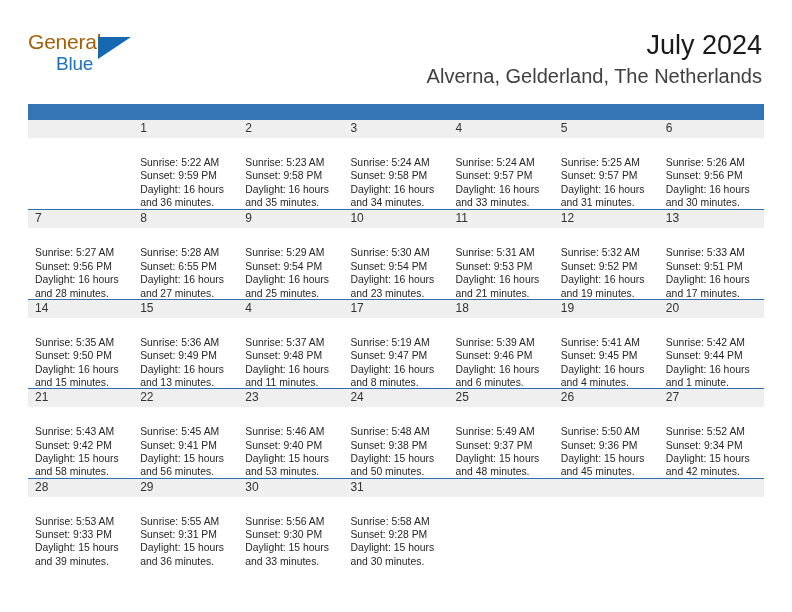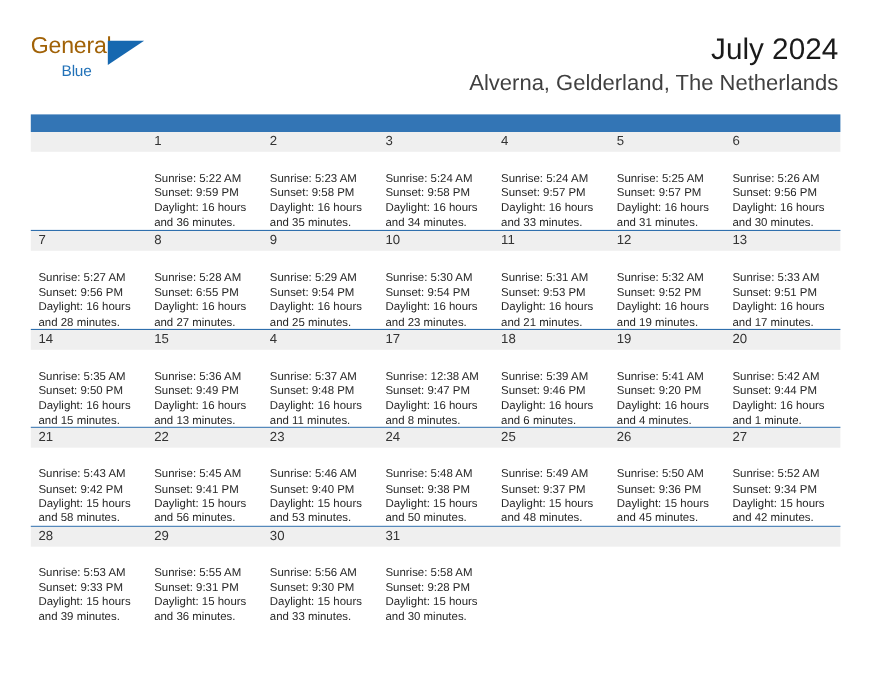--- a/index.html
+++ b/index.html
@@ -41,21 +41,21 @@
     top: 0;
     font-size: 21px;
     color: #a16207;
     letter-spacing: -0.2px;
     line-height: 24px;
   }
   .brand-blue {
     position: absolute;
     left: 28px;
     top: 22px;
-    font-size: 14px;
+    font-size: 19px;
     color: #2272b8;
     letter-spacing: -0.2px;
     line-height: 24px;
   }
   .brand-tri {
     position: absolute;
     left: 70px;
     top: 7px;
     width: 0;
     height: 0;
@@ -340,40 +340,40 @@
               <div class="detail">
                 <div>Sunrise: 5:37 AM</div>
                 <div>Sunset: 9:48 PM</div>
                 <div>Daylight: 16 hours</div>
                 <div>and 11 minutes.</div>
               </div>
             </div>
             <div class="cell">
               <div class="daynum">17</div>
               <div class="detail">
-                <div>Sunrise: 12:38 AM</div>
+                <div>Sunrise: 5:19 AM</div>
                 <div>Sunset: 9:47 PM</div>
                 <div>Daylight: 16 hours</div>
                 <div>and 8 minutes.</div>
               </div>
             </div>
             <div class="cell">
               <div class="daynum">18</div>
               <div class="detail">
                 <div>Sunrise: 5:39 AM</div>
                 <div>Sunset: 9:46 PM</div>
                 <div>Daylight: 16 hours</div>
                 <div>and 6 minutes.</div>
               </div>
             </div>
             <div class="cell">
               <div class="daynum">19</div>
               <div class="detail">
                 <div>Sunrise: 5:41 AM</div>
-                <div>Sunset: 9:20 PM</div>
+                <div>Sunset: 9:45 PM</div>
                 <div>Daylight: 16 hours</div>
                 <div>and 4 minutes.</div>
               </div>
             </div>
             <div class="cell">
               <div class="daynum">20</div>
               <div class="detail">
                 <div>Sunrise: 5:42 AM</div>
                 <div>Sunset: 9:44 PM</div>
                 <div>Daylight: 16 hours</div>

